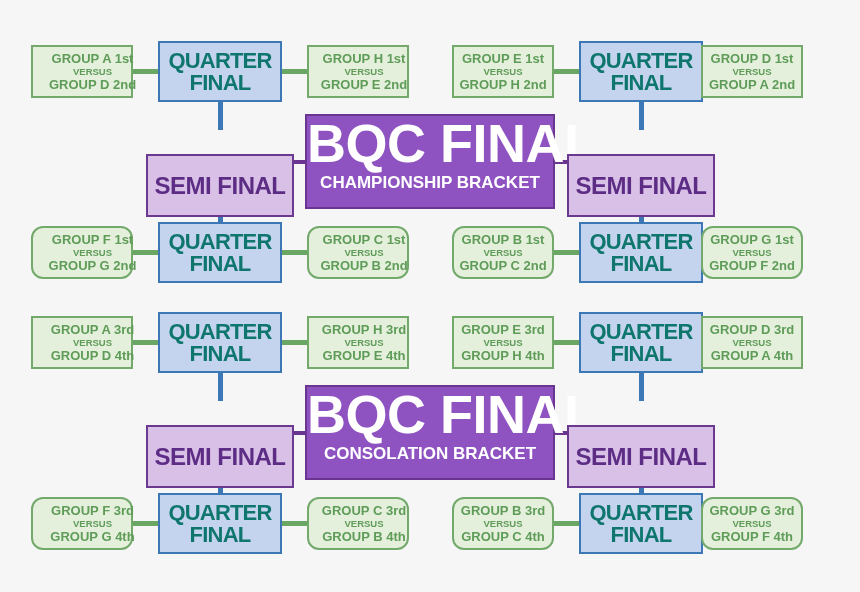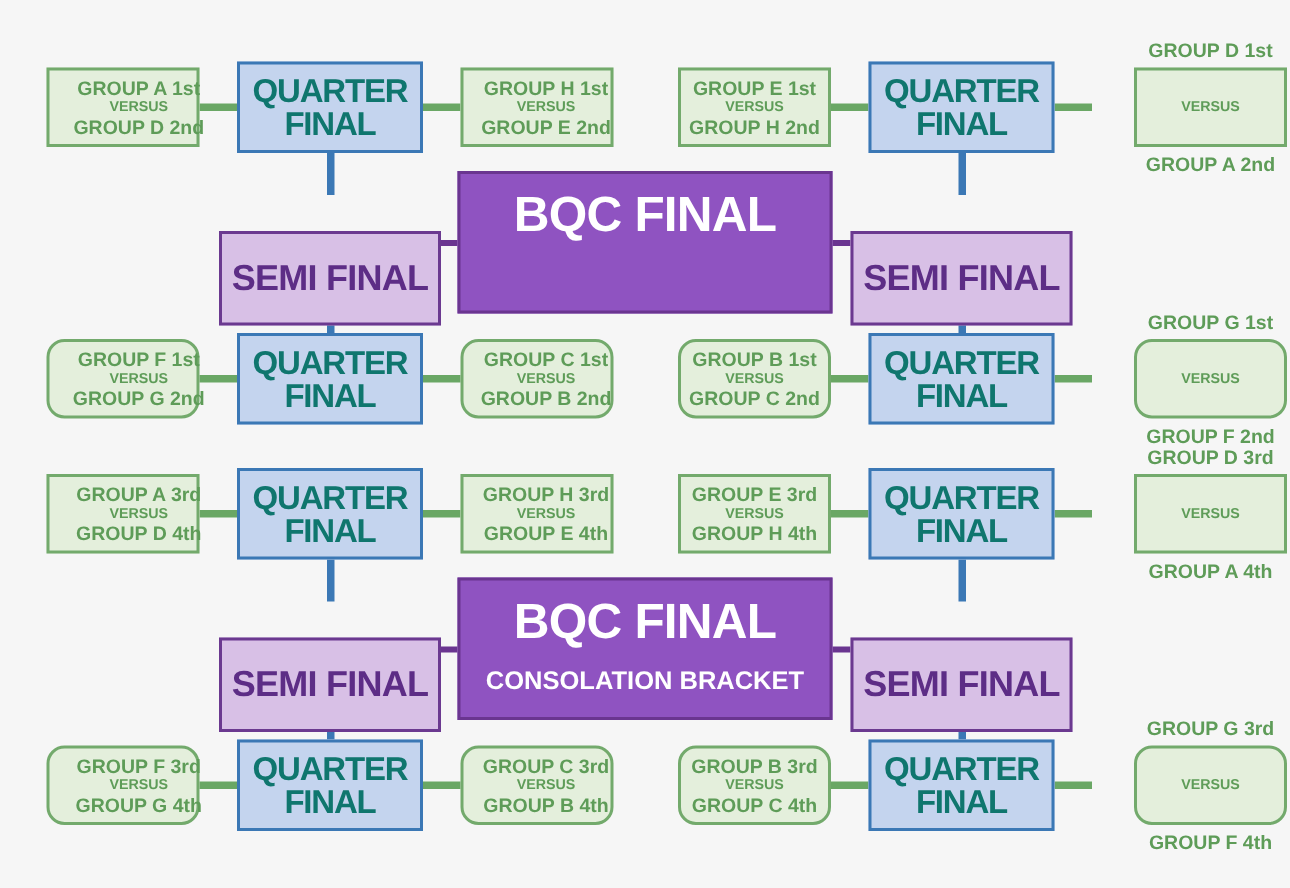--- a/index.html
+++ b/index.html
@@ -18,41 +18,41 @@
     
     .m { position: absolute; width: 102px; height: 53px; background: #e4efdc; border: 2px solid #73aa6c;
          color: #5e9c58; display: flex; flex-direction: column; align-items: center; justify-content: center; text-align: center; }
     .m .t { font-size: 13px; line-height: 15px; white-space: nowrap; }
     .m .v { font-size: 9.5px; line-height: 11px; }
     .row-top { top: 45px; }
     .row-bot { top: 226px; border-radius: 12px; }
     .col-ll { left: 31px; padding-left: 21px; }
     .col-lr { left: 307px; padding-left: 12px; }
     .col-rl { left: 452px; }
-    .col-rr { left: 756px; gap: 25px; }
+    .col-rr { left: 701px; }
 
     
     .qf { position: absolute; width: 124px; height: 61px; background: #c4d4ee; border: 2px solid #3b78b5;
           color: #0f766e; display: flex; flex-direction: column; align-items: center; justify-content: center; }
     .qf span { font-size: 22px; line-height: 22px; letter-spacing: -0.8px; }
     .qf-top { top: 41px; }
     .qf-bot { top: 222px; }
     .qf-l { left: 158px; }
     .qf-r { left: 579px; }
 
     
     .semi { position: absolute; top: 130px; width: 148px; height: 63px; background: #d8c0e6; border: 2px solid #6b3990;
             color: #5d2d86; display: flex; align-items: center; justify-content: center; margin-top: 24px; }
     .semi span { font-size: 24px; letter-spacing: -0.5px; white-space: nowrap; }
     .semi-l { left: 146px; }
     .semi-r { left: 567px; }
 
     
     .final { position: absolute; top: 114px; left: 305px; width: 250px; height: 95px; background: #8f53c1; border: 2px solid #6a3590; color: #ffffff; }
-    .final .title { position: absolute; left: 0; right: 0; top: 5px; text-align: center; font-size: 33px; line-height: 44px; letter-spacing: -0.5px; white-space: nowrap; }
+    .final .title { position: absolute; left: 0; right: 0; top: 5px; text-align: center; font-size: 54px; line-height: 44px; letter-spacing: -0.5px; white-space: nowrap; }
     .final .sub { position: absolute; left: 0; right: 0; top: 57px; text-align: center; font-size: 17px; line-height: 20px; white-space: nowrap; }
   </style>
 </head>
 <body>
 
 <div class="bracket b0">
 
   <div class="line gline" style="left:133px;top:69px;width:25px;"></div>
   <div class="line gline" style="left:282px;top:69px;width:25px;"></div>
   <div class="line gline" style="left:553px;top:69px;width:26px;"></div>
@@ -96,20 +96,21 @@
     <span class="t">GROUP D 1st</span>
     <span class="v">VERSUS</span>
     <span class="t">GROUP A 2nd</span>
   </div>
 
   <div class="semi semi-l">
     <span>SEMI FINAL</span>
   </div>
   <div class="final">
     <div class="title">BQC FINAL</div>
+    <div class="sub">CHAMPIONSHIP BRACKET</div>
   </div>
   <div class="semi semi-r">
     <span>SEMI FINAL</span>
   </div>
 
   <div class="m row-bot col-ll">
     <span class="t">GROUP F 1st</span>
     <span class="v">VERSUS</span>
     <span class="t">GROUP G 2nd</span>
   </div>

